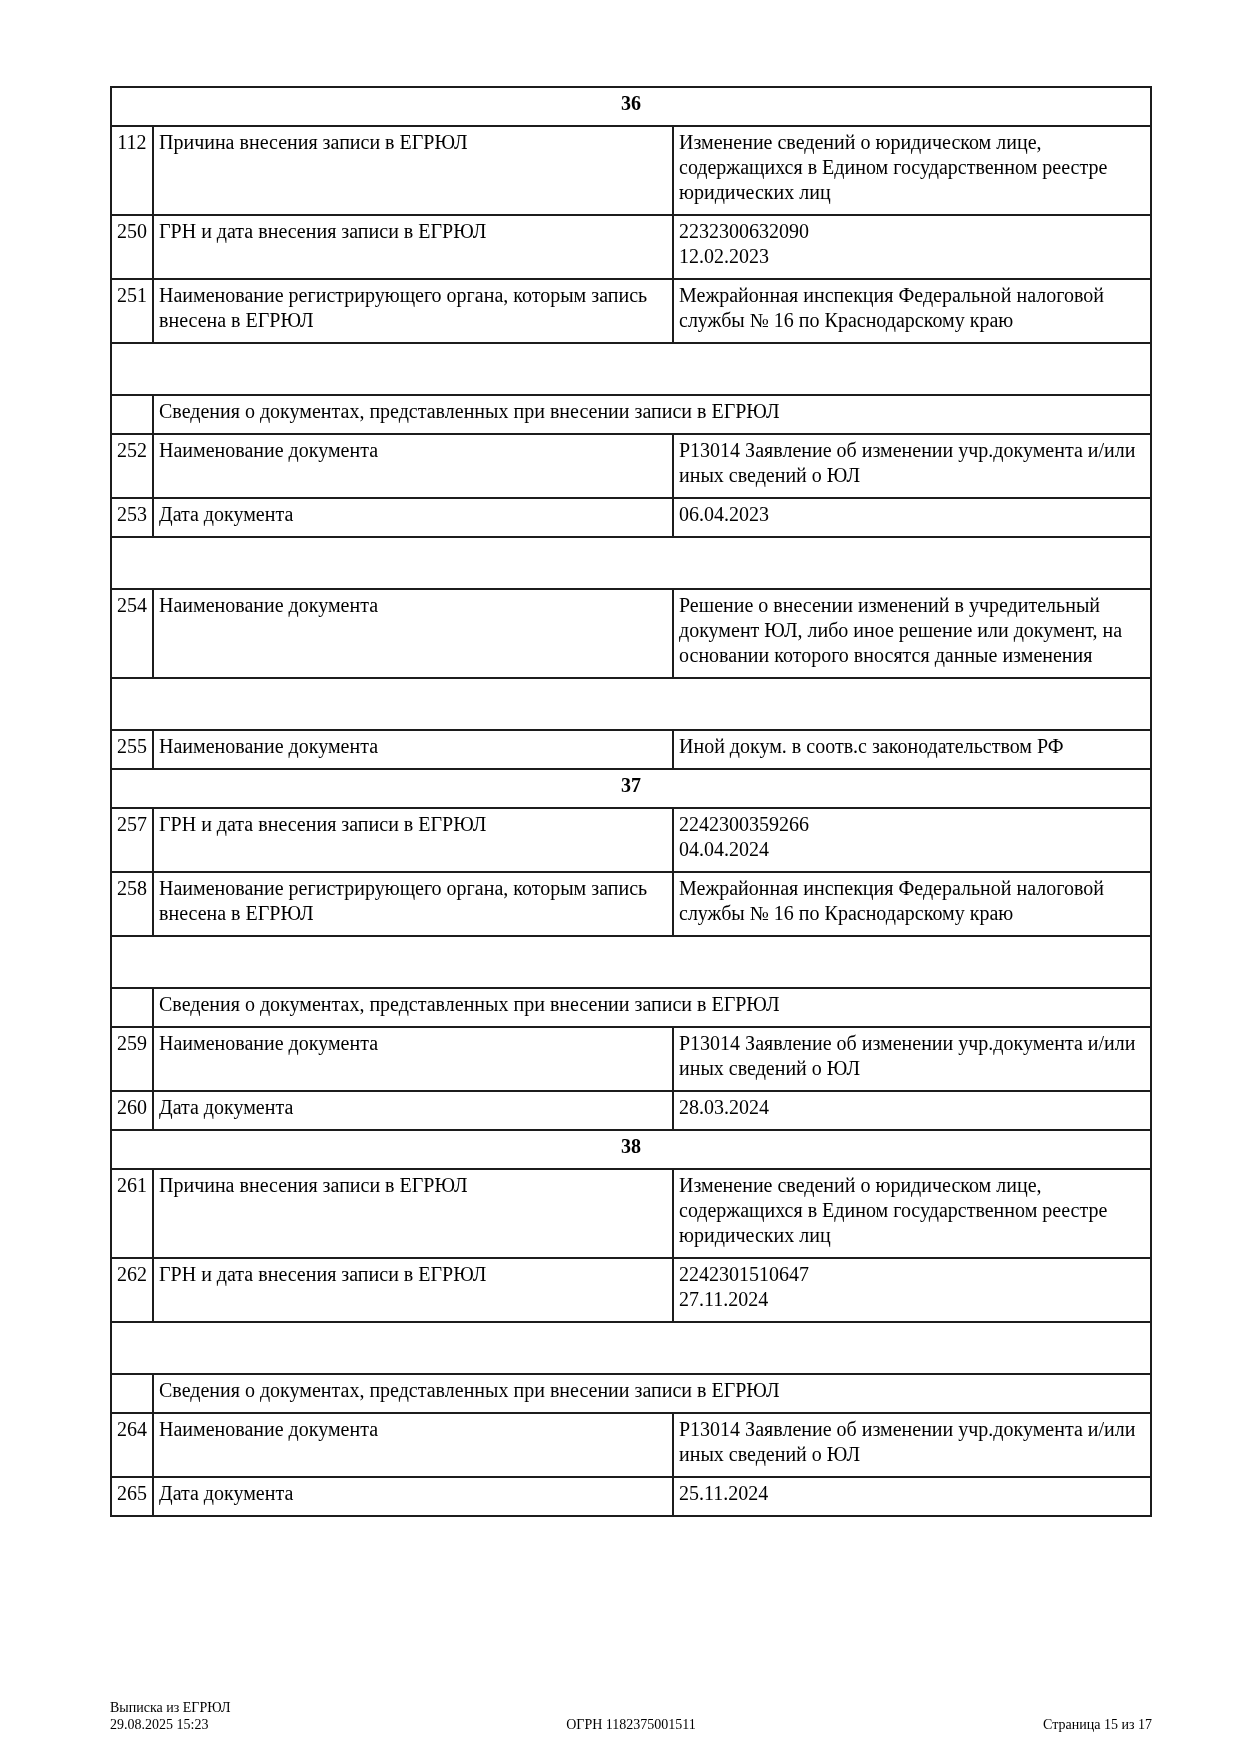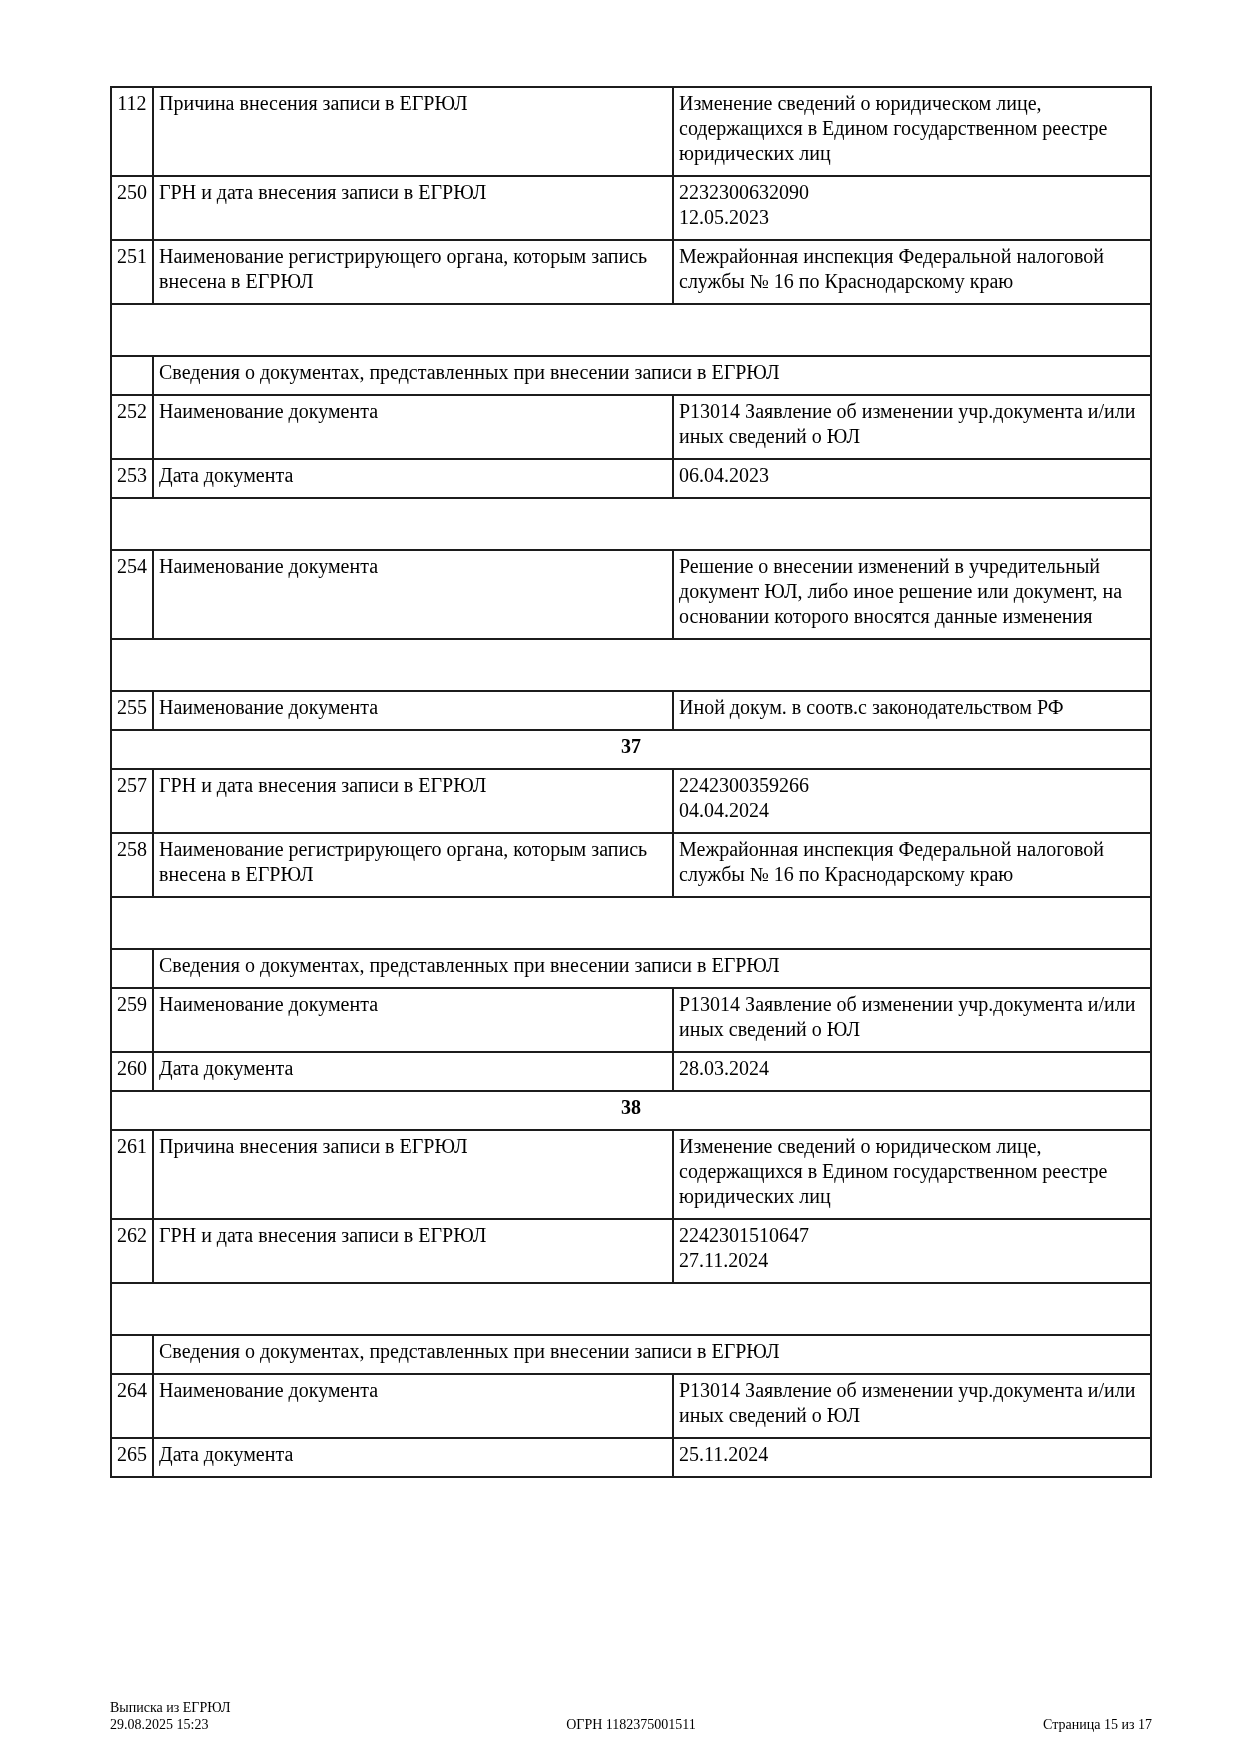--- a/index.html
+++ b/index.html
@@ -77,29 +77,32 @@
 <div class="page">
 
   <table class="egrul">
     <colgroup>
       <col class="c-num">
       <col class="c-name">
       <col class="c-val">
     </colgroup>
     <tbody id="table-body">
         <tr>
+          <td class="cell-section" colspan="3">36</td>
+        </tr>
+        <tr>
           <td class="cell-num">112</td>
           <td class="cell-name">Причина внесения записи в ЕГРЮЛ</td>
           <td class="cell-value">Изменение сведений о юридическом лице, содержащихся в Едином государственном реестре юридических лиц</td>
         </tr>
         <tr>
           <td class="cell-num">250</td>
           <td class="cell-name">ГРН и дата внесения записи в ЕГРЮЛ</td>
           <td class="cell-value">2232300632090
-12.05.2023</td>
+12.02.2023</td>
         </tr>
         <tr>
           <td class="cell-num">251</td>
           <td class="cell-name">Наименование регистрирующего органа, которым запись внесена в ЕГРЮЛ</td>
           <td class="cell-value">Межрайонная инспекция Федеральной налоговой службы № 16 по Краснодарскому краю</td>
         </tr>
         <tr>
           <td class="cell-spacer" colspan="3"></td>
         </tr>
         <tr>

